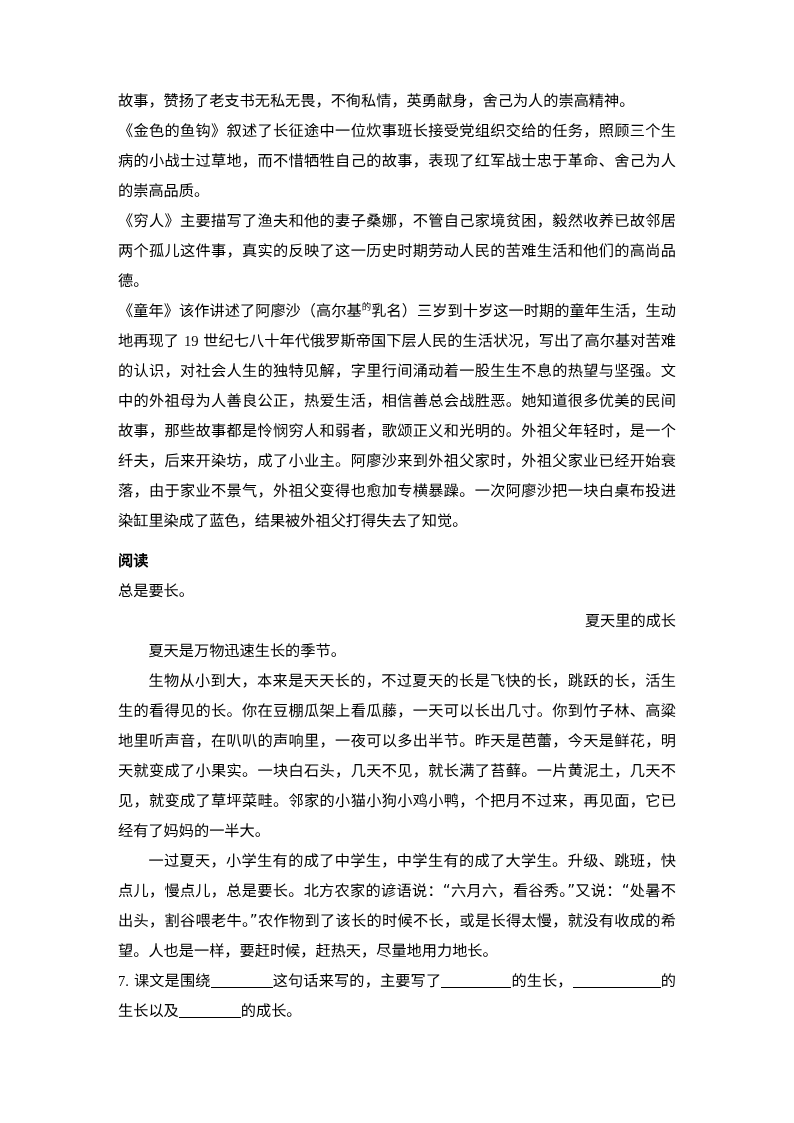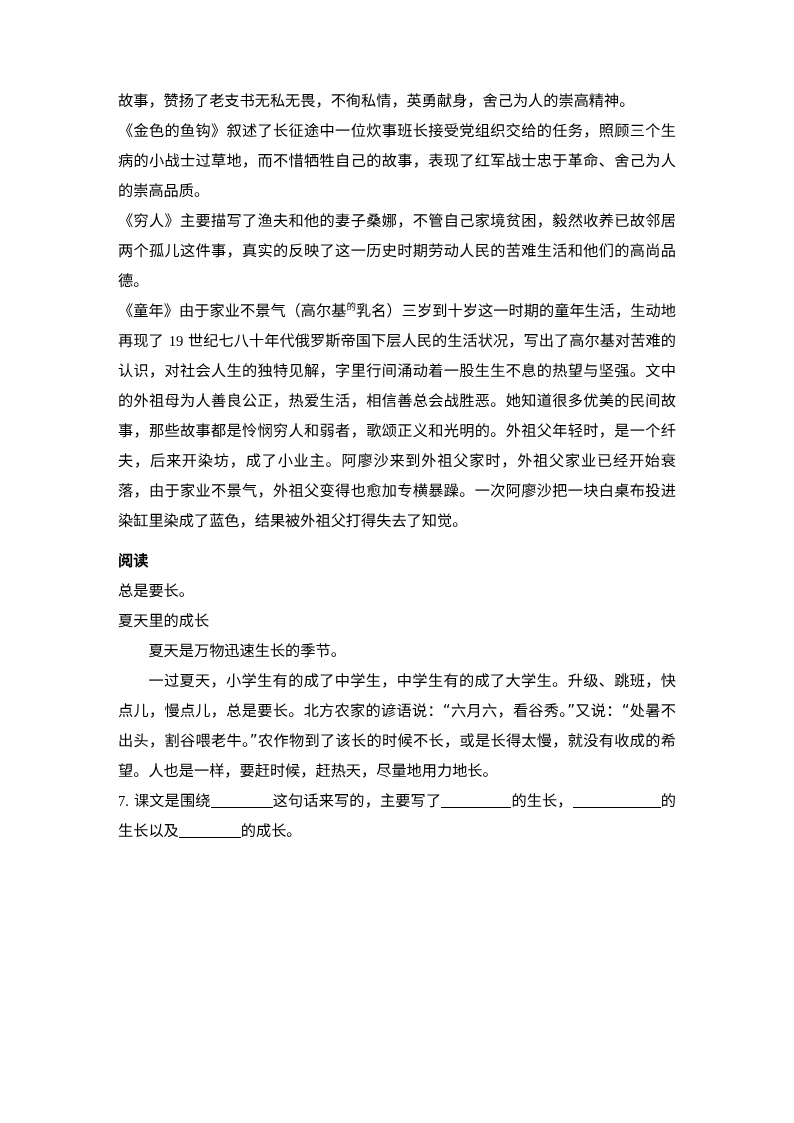--- a/index.html
+++ b/index.html
@@ -35,21 +35,21 @@
   .para {
     margin: 0;
     padding: 0;
     text-align: justify;
     text-justify: inter-ideograph;
   }
   .para.indent {
     text-indent: 2em;
   }
   .para.center {
-    text-align: left;
+    text-align: right;
     text-indent: 0;
   }
   .para.bold {
     font-weight: bold;
     margin-top: 10px;
   }
   .sup-char {
     font-size: 0.62em;
     vertical-align: super;
     line-height: 0;
@@ -79,30 +79,31 @@
 
 <div class="page">
   <div class="doc-body">
 
     <p class="para">故事，赞扬了老支书无私无畏，不徇私情，英勇献身，舍己为人的崇高精神。</p>
 
     <p class="para">《金色的鱼钩》叙述了长征途中一位炊事班长接受党组织交给的任务，照顾三个生病的小战士过草地，而不惜牺牲自己的故事，表现了红军战士忠于革命、舍己为人的崇高品质。</p>
 
     <p class="para">《穷人》主要描写了渔夫和他的妻子桑娜，不管自己家境贫困，毅然收养已故邻居两个孤儿这件事，真实的反映了这一历史时期劳动人民的苦难生活和他们的高尚品德。</p>
 
-    <p class="para"><span>《童年》由于家业不景气（高尔基</span><span class="sup-char">的</span><span>乳名）三岁到十岁这一时期的童年生活，生动地再现了 </span><span class="num">19</span><span> 世纪七八十年代俄罗斯帝国下层人民的生活状况，写出了高尔基对苦难的认识，对社会人生的独特见解，字里行间涌动着一股生生不息的热望与坚强。文中的外祖母为人善良公正，热爱生活，相信善总会战胜恶。她知道很多优美的民间故事，那些故事都是怜悯穷人和弱者，歌颂正义和光明的。外祖父年轻时，是一个纤夫，后来开染坊，成了小业主。阿廖沙来到外祖父家时，外祖父家业已经开始衰落，由于家业不景气，外祖父变得也愈加专横暴躁。一次阿廖沙把一块白桌布投进染缸里染成了蓝色，结果被外祖父打得失去了知觉。</span></p>
+    <p class="para"><span>《童年》该作讲述了阿廖沙（高尔基</span><span class="sup-char">的</span><span>乳名）三岁到十岁这一时期的童年生活，生动地再现了 </span><span class="num">19</span><span> 世纪七八十年代俄罗斯帝国下层人民的生活状况，写出了高尔基对苦难的认识，对社会人生的独特见解，字里行间涌动着一股生生不息的热望与坚强。文中的外祖母为人善良公正，热爱生活，相信善总会战胜恶。她知道很多优美的民间故事，那些故事都是怜悯穷人和弱者，歌颂正义和光明的。外祖父年轻时，是一个纤夫，后来开染坊，成了小业主。阿廖沙来到外祖父家时，外祖父家业已经开始衰落，由于家业不景气，外祖父变得也愈加专横暴躁。一次阿廖沙把一块白桌布投进染缸里染成了蓝色，结果被外祖父打得失去了知觉。</span></p>
 
     <p class="para bold">阅读</p>
 
     <p class="para">总是要长。</p>
 
     <p class="para center">夏天里的成长</p>
 
     <p class="para indent">夏天是万物迅速生长的季节。</p>
 
+    <p class="para indent">生物从小到大，本来是天天长的，不过夏天的长是飞快的长，跳跃的长，活生生的看得见的长。你在豆棚瓜架上看瓜藤，一天可以长出几寸。你到竹子林、高粱地里听声音，在叭叭的声响里，一夜可以多出半节。昨天是芭蕾，今天是鲜花，明天就变成了小果实。一块白石头，几天不见，就长满了苔藓。一片黄泥土，几天不见，就变成了草坪菜畦。邻家的小猫小狗小鸡小鸭，个把月不过来，再见面，它已经有了妈妈的一半大。</p>
 
 
     <p class="para indent">一过夏天，小学生有的成了中学生，中学生有的成了大学生。升级、跳班，快点儿，慢点儿，总是要长。北方农家的谚语说：“六月六，看谷秀。”又说：“处暑不出头，割谷喂老牛。”农作物到了该长的时候不长，或是长得太慢，就没有收成的希望。人也是一样，要赶时候，赶热天，尽量地用力地长。</p>
 
     <p class="para"><span class="qnum">7.</span><span> 课文是围绕</span><span class="blank w1"></span><span>这句话来写的，主要写了</span><span class="blank w2"></span><span>的生长，</span><span class="blank w3"></span><span>的生长以及</span><span class="blank w4"></span><span>的成长。</span></p>
 
   </div>
 </div>
 
 </body></html>

